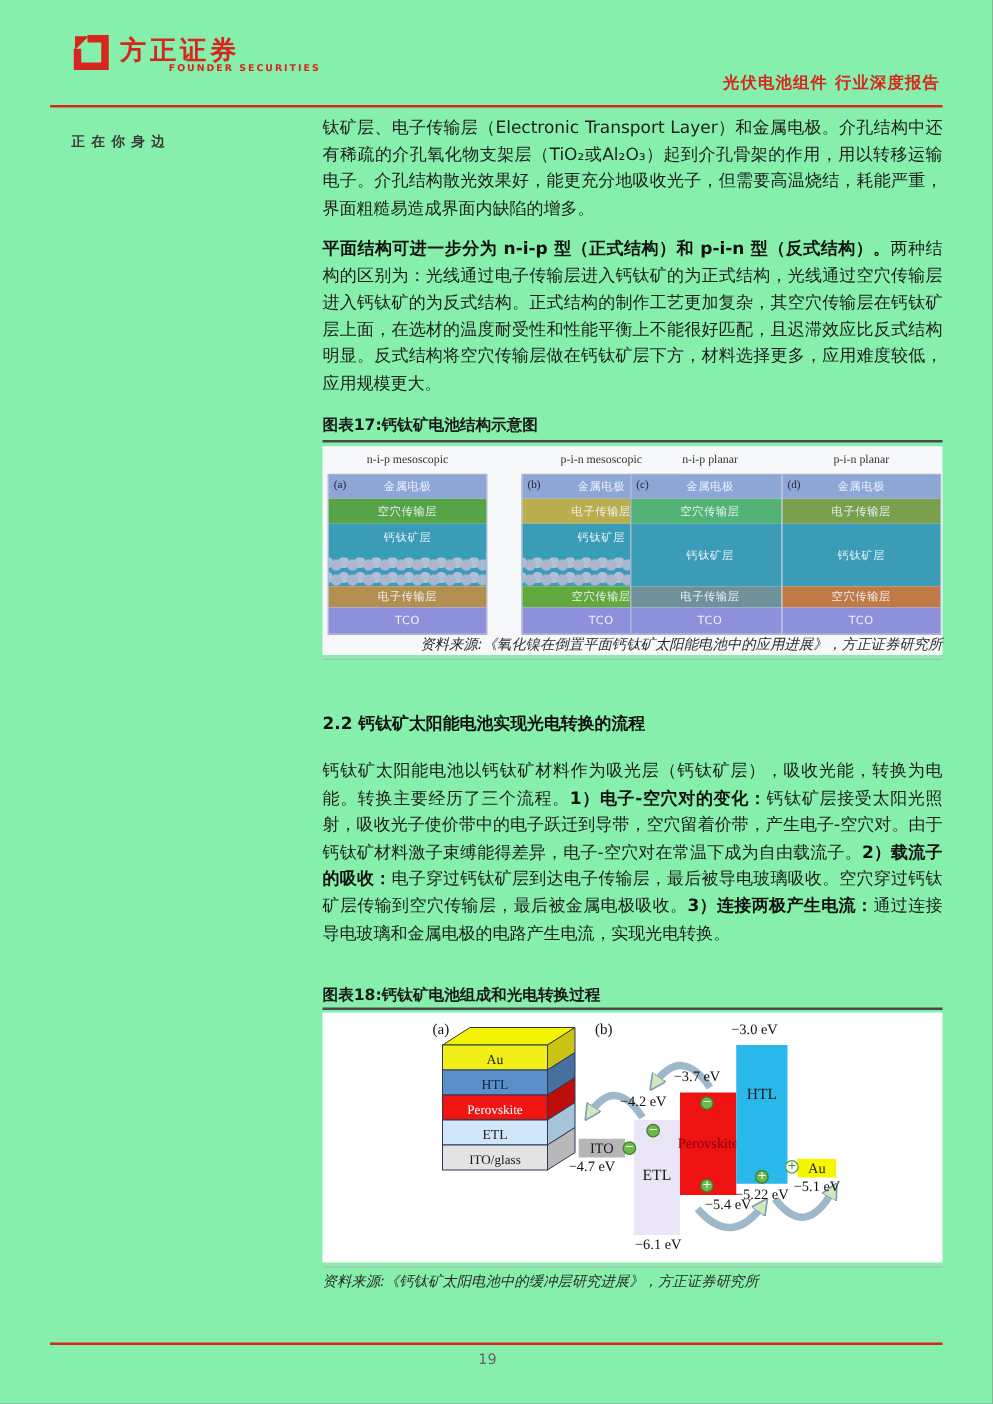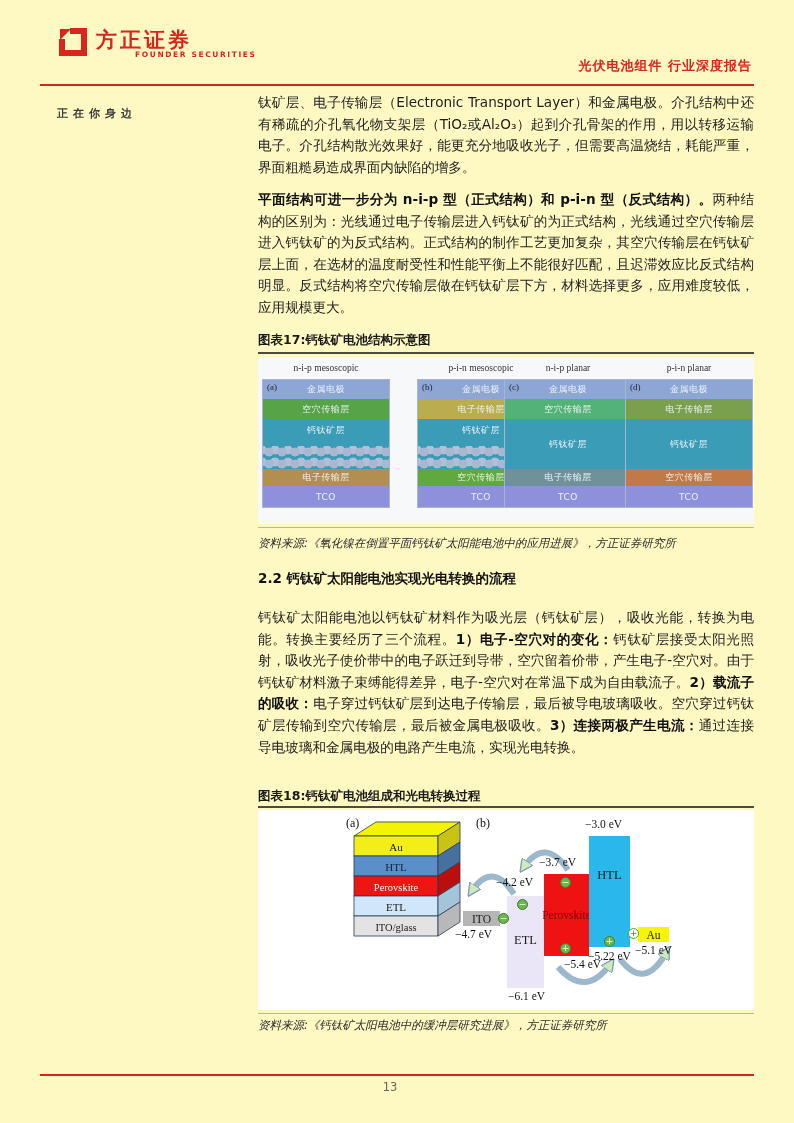--- a/index.html
+++ b/index.html
@@ -1,16 +1,16 @@
 <!DOCTYPE html>
 <html><head>
 <meta charset="utf-8">
 <style>
   html,body{margin:0;padding:0;background:#888;}
-  .page{position:relative;width:794px;height:1123px;background:#fef9c3;overflow:hidden;
+  .page{position:relative;width:794px;height:1123px;background:#86efac;overflow:hidden;
         font-family:"DejaVu Sans","Liberation Sans",sans-serif;color:#222;}
   .abs{position:absolute;}
 
   
   .logo-icon{position:absolute;left:57px;top:26px;width:32px;height:32px;}
   .brand{position:absolute;left:96px;top:26px;color:#d7261d;font-weight:bold;font-size:21px;letter-spacing:3px;}
   .brand-en{position:absolute;left:97px;top:50px;color:#d7261d;font-weight:bold;font-size:7.5px;letter-spacing:1.6px;padding-left:38px;}
   .slogan{position:absolute;left:57px;top:66px;color:#3a3a3a;font-size:11px;letter-spacing:5px;font-weight:600;margin-top:40px;}
   .report-tag{position:absolute;right:42px;top:57px;color:#d7261d;font-weight:bold;font-size:13px;letter-spacing:1px;}
   .rule-red{position:absolute;left:40px;width:714px;height:2px;background:#d7261d;}
@@ -177,21 +177,21 @@
           <span class="flabel">空穴传输层</span>
         </div>
         <div class="flayer h-tco" style="background: rgb(143, 144, 220);">
           <span class="flabel">TCO</span>
         </div>
       </div>
     </div>
   </div>
 
   <div class="rule-thin" style="top:527px;"></div>
-  <div class="fig-source" style="top:536px;">资料来源:《氧化镍在倒置平面钙钛矿太阳能电池中的应用进展》，方正证券研究所</div>
+  <div class="fig-source" style="top:508px;text-align:right;">资料来源:《氧化镍在倒置平面钙钛矿太阳能电池中的应用进展》，方正证券研究所</div>
 
   <div class="section-h">2.2 钙钛矿太阳能电池实现光电转换的流程</div>
 
   <div class="para" style="top:607px;">
     <span>钙钛矿太阳能电池以钙钛矿材料作为吸光层（钙钛矿层），吸收光能，转换为电能。转换主要经历了三个流程。</span><span class="b">1）电子-空穴对的变化：</span><span>钙钛矿层接受太阳光照射，吸收光子使价带中的电子跃迁到导带，空穴留着价带，产生电子-空穴对。由于钙钛矿材料激子束缚能得差异，电子-空穴对在常温下成为自由载流子。</span><span class="b">2）载流子的吸收：</span><span>电子穿过钙钛矿层到达电子传输层，最后被导电玻璃吸收。空穴穿过钙钛矿层传输到空穴传输层，最后被金属电极吸收。</span><span class="b">3）连接两极产生电流：</span><span>通过连接导电玻璃和金属电极的电路产生电流，实现光电转换。</span>
   </div>
 
   <div class="fig-caption" style="top:788px;">图表18:钙钛矿电池组成和光电转换过程</div>
   <div class="rule-dark" style="top:806px;"></div>
 
@@ -261,16 +261,16 @@
     <div class="marker" style="left:240px;top:103px;">−</div>
     <div class="marker" style="left:302px;top:133px;">+</div>
     <div class="marker" style="left:346px;top:126px;">+</div>
     <div class="marker open" style="left:370px;top:118px;">+</div>
   </div>
 
   <div class="rule-thin" style="top:1013px;"></div>
   <div class="fig-source" style="top:1018px;">资料来源:《钙钛矿太阳电池中的缓冲层研究进展》，方正证券研究所</div>
 
   <div class="rule-red" style="top:1074px;"></div>
-  <div class="page-num">13</div>
+  <div class="page-num">19</div>
   <div class="disclaimer">敬请关注文后特别声明与免责条款</div>
 
 </div>
 
 </body></html>

